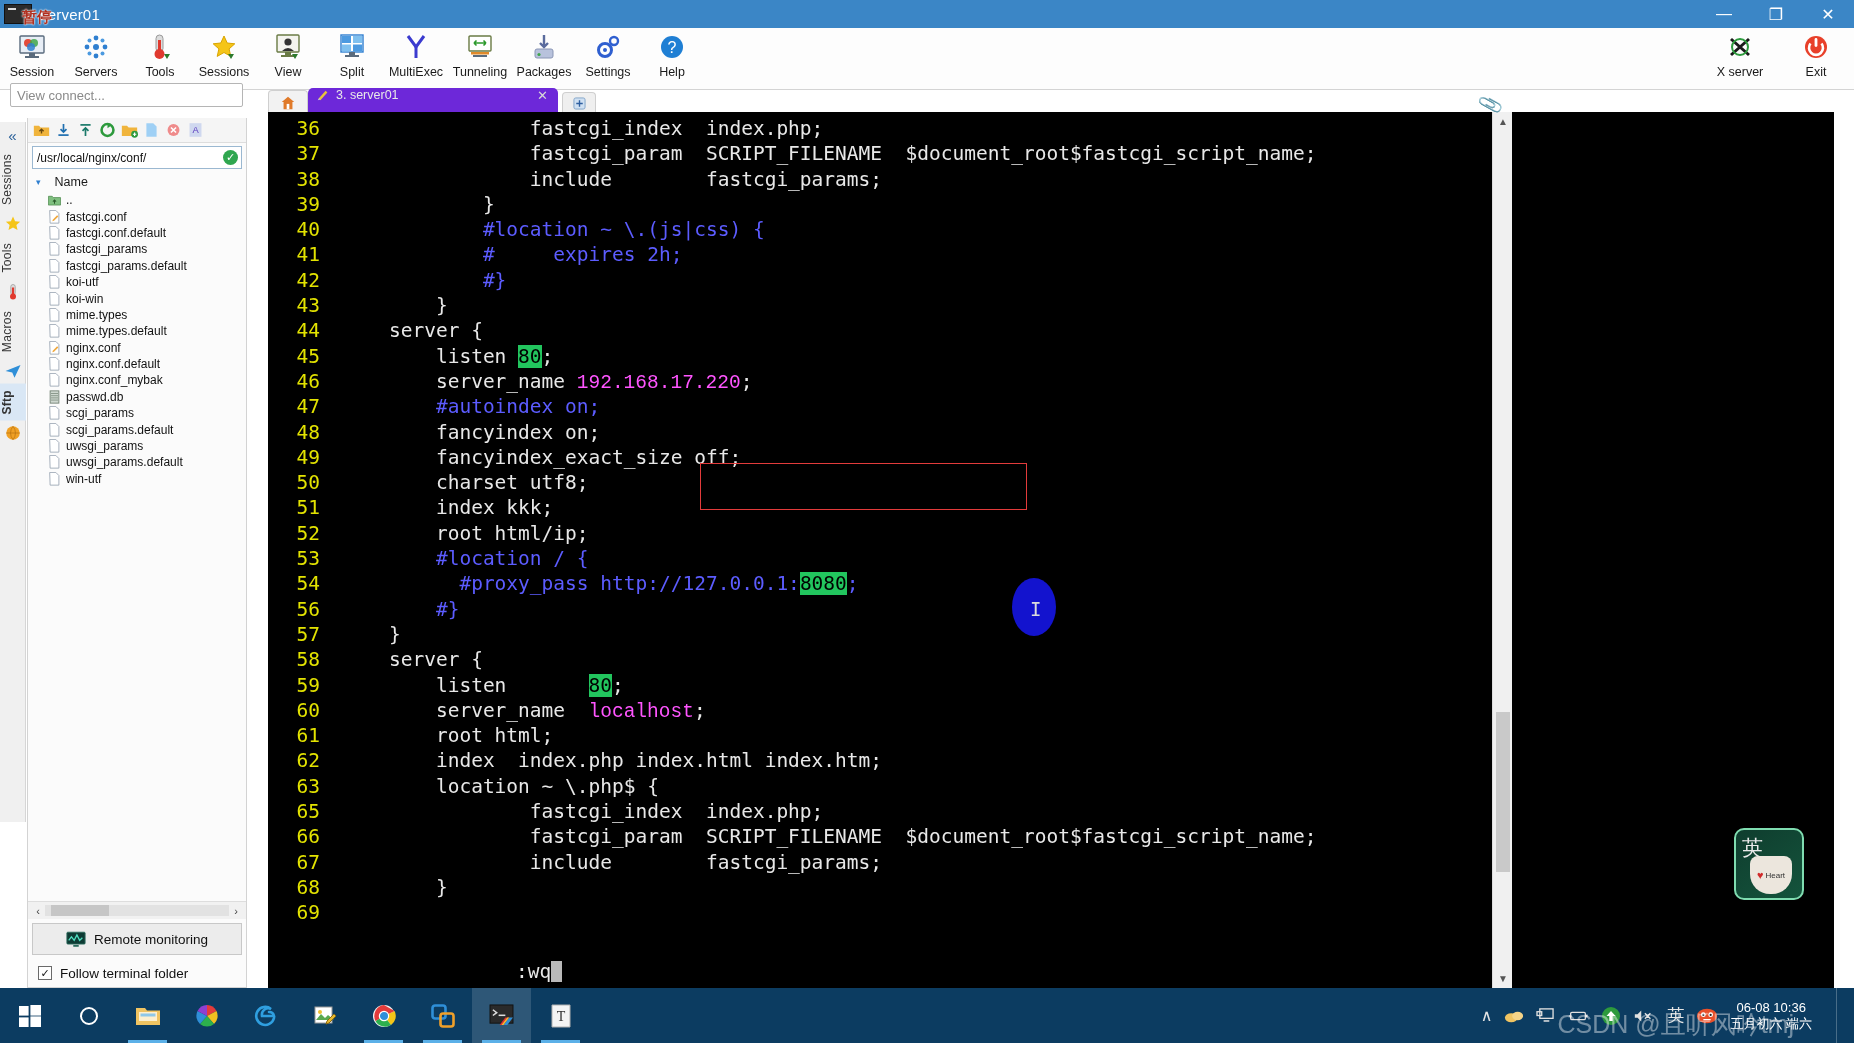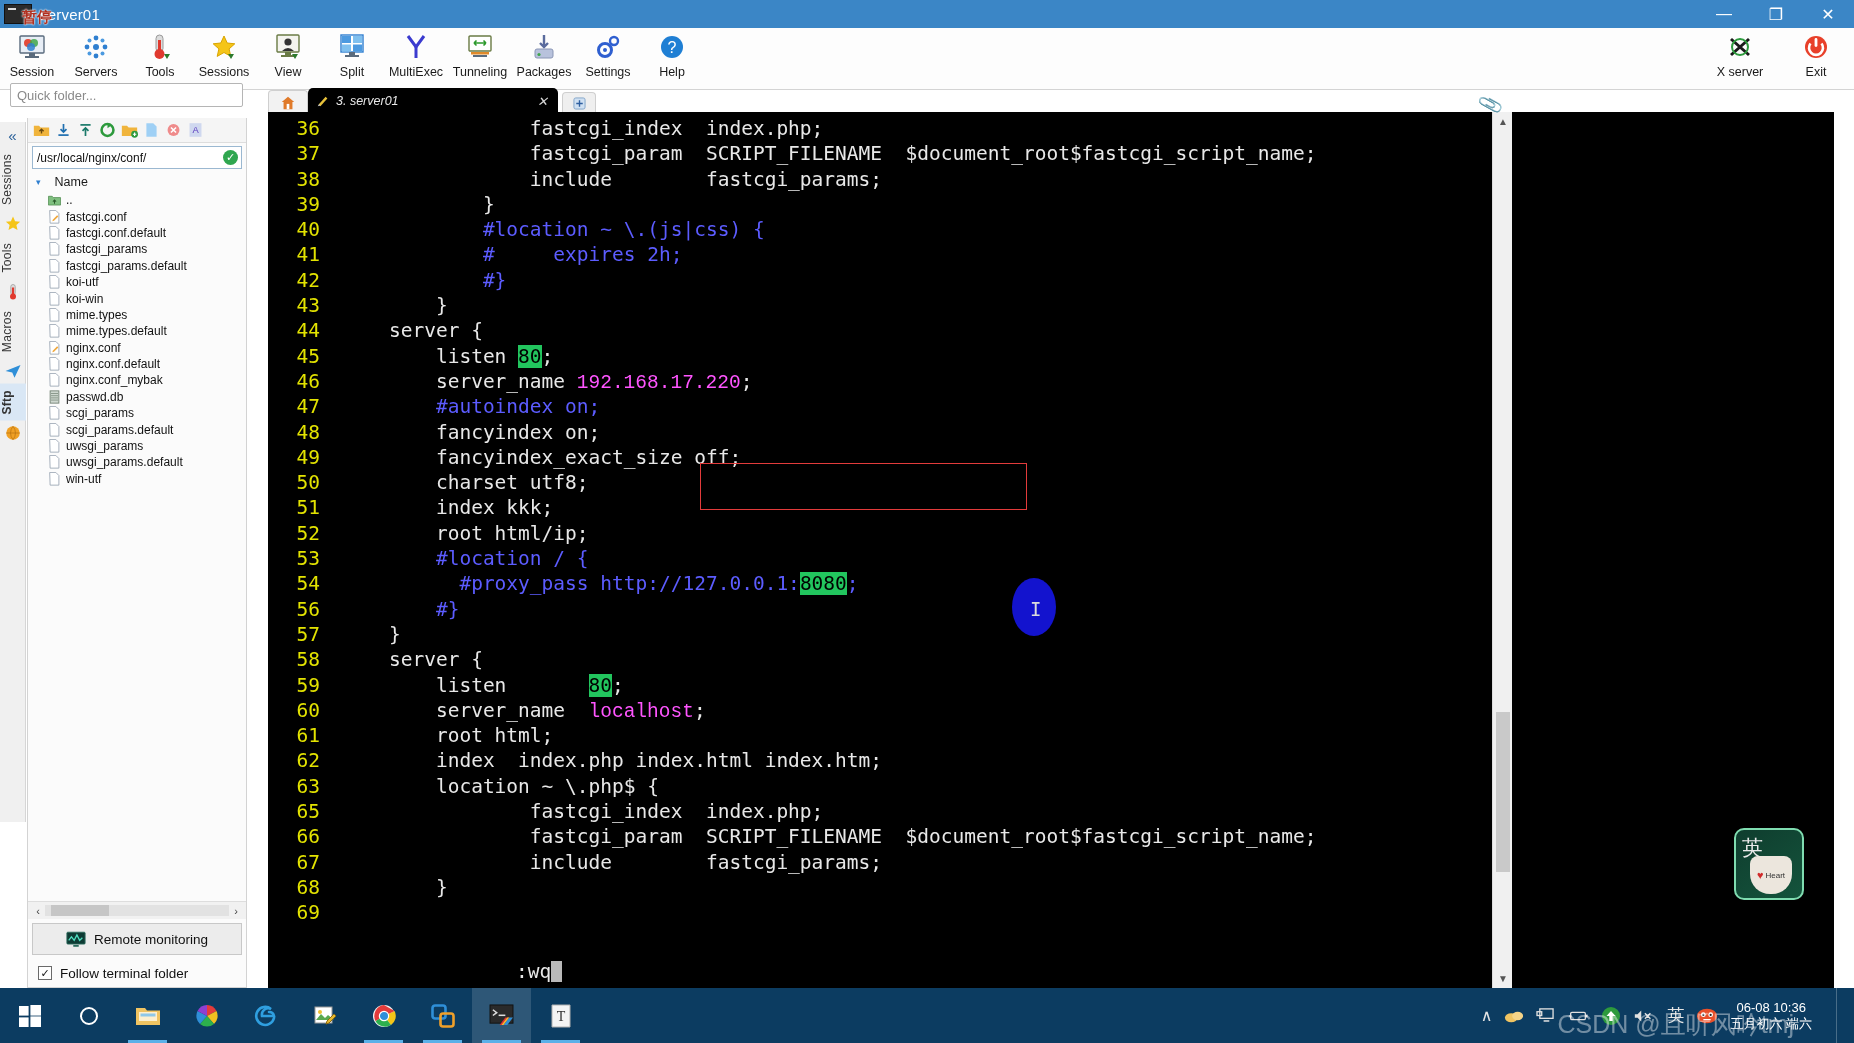--- a/index.html
+++ b/index.html
@@ -133,23 +133,23 @@
   .tabbar {
     position: absolute; left: 268px; top: 86px; width: 1560px; height: 28px;
     display: flex; align-items: flex-end;
   }
   .home-tab {
     width: 40px; height: 24px; background: #f2f2f2; border: 1px solid #cfcfcf;
     border-bottom: none; border-radius: 4px 4px 0 0;
     display: flex; align-items: center; justify-content: center;
   }
   .term-tab {
-    height: 26px; background: #000000; border-radius: 5px 5px 0 0;
-    display: flex; align-items: center; gap: 6px; padding: 0 10px 0 8px;
-    color: #e8e8e8; font-size: 12.5px; min-width: 250px; font-style: italic;
+    height: 26px; background: #6d28d9; border-radius: 5px 5px 0 0;
+    display: flex; align-items: flex-start; gap: 6px; padding: 0 10px 0 8px;
+    color: #e8e8e8; font-size: 12.5px; min-width: 250px;
   }
   .term-tab .x { margin-left: auto; color: #d8d8d8; font-size: 13px; }
   .plus-tab {
     width: 34px; height: 22px; background: #efefef; border: 1px solid #cfcfcf;
     border-bottom: none; border-radius: 4px 4px 0 0; margin-left: 4px;
     display: flex; align-items: center; justify-content: center; color:#4a6fa5; font-size: 13px;
   }
 
   .terminal {
     position: absolute; left: 268px; top: 112px; width: 1566px; height: 876px;
@@ -382,21 +382,21 @@
           <circle cx="15" cy="15" r="11" fill="#e8402a"></circle>
           <rect x="13.6" y="6" width="2.8" height="9" rx="1.4" fill="#fff"></rect>
           <path d="M9.5 11.5 a7 7 0 1 0 11 0" stroke="#fff" stroke-width="2.6" fill="none"></path>
         </svg>
         <span class="ribbon-label">Exit</span>
       </div>
     </div>
   </div>
 
   <div class="quickconnect">
-    <span>Quick folder...</span>
+    <span>View connect...</span>
   </div>
 
   <div class="leftstrip">
     <div class="collapse-btn">«</div>
     <div class="vtab">Sessions</div>
     <div class="vico">
       <svg width="18" height="18" viewBox="0 0 24 24">
           <path d="M12 2 l2.8 6.2 6.7.7-5 4.5 1.5 6.6-6-3.4-6 3.4 1.5-6.6-5-4.5 6.7-.7z" fill="#f5c518"></path>
         </svg>
     </div>

